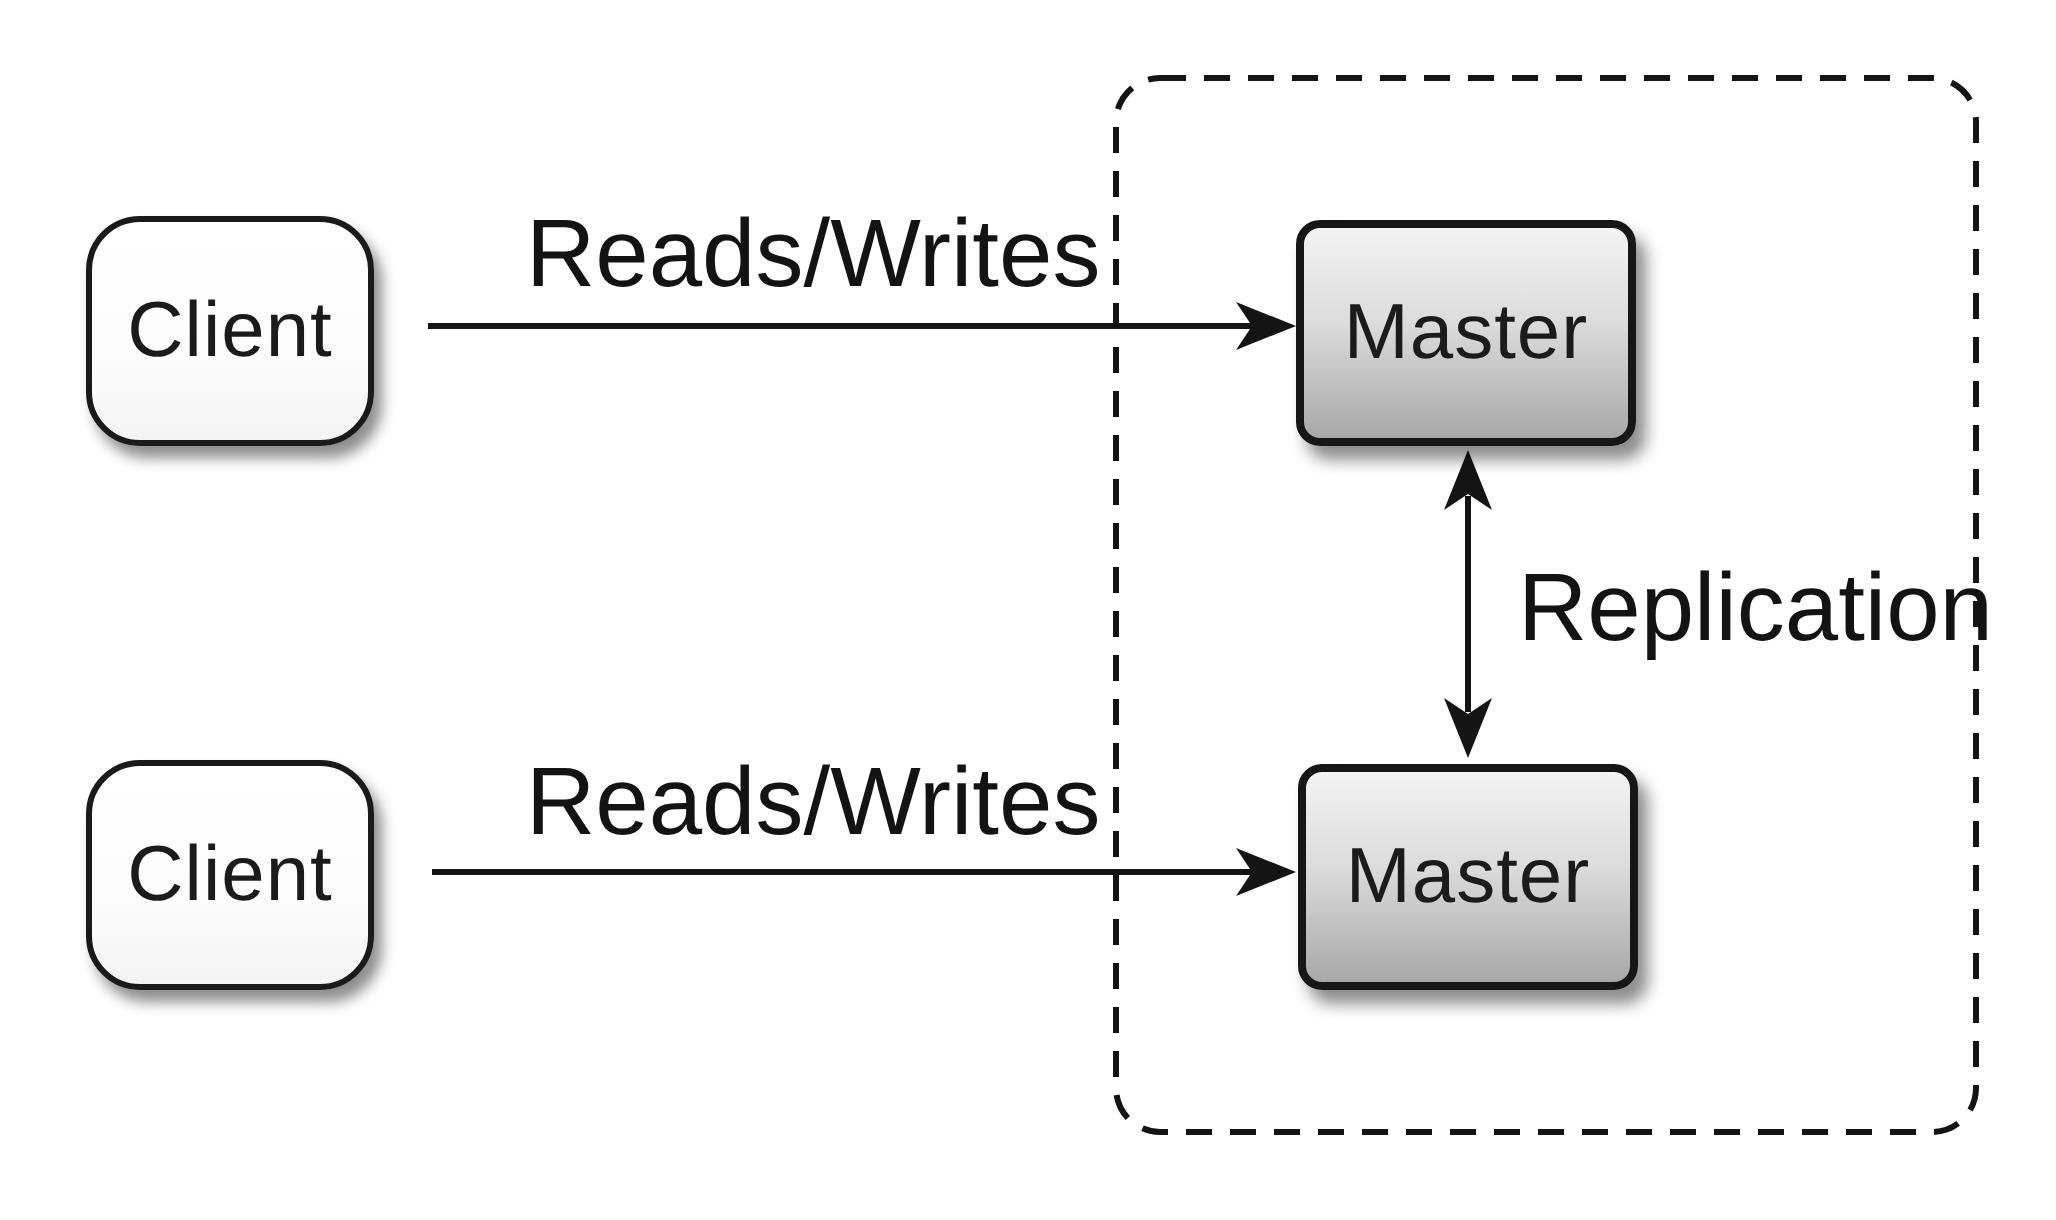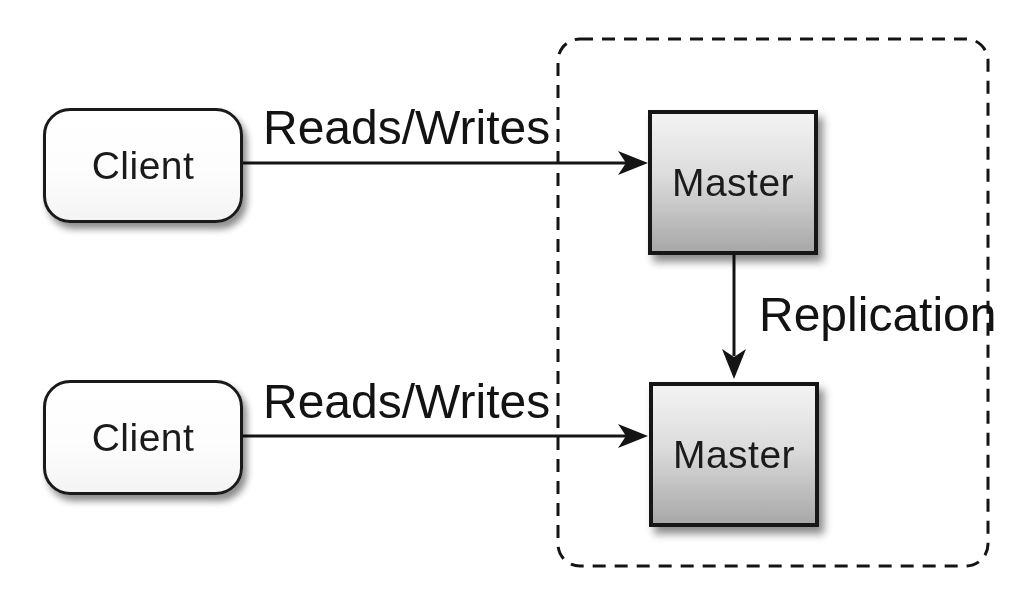--- a/index.html
+++ b/index.html
@@ -29,49 +29,49 @@
     justify-content: center;
     z-index: 2;
     color: #1b1b1b;
   }
   .node .node-label {
     font-size: 39px;
     letter-spacing: 0.5px;
     color: #1b1b1b;
   }
   .client {
-    width: 200px;
+    width: 144px;
     height: 115px;
     border: 3px solid #1a1a1a;
     border-radius: 27px;
     background: linear-gradient(180deg, #ffffff 0%, #fdfdfd 55%, #f4f4f4 100%);
     box-shadow: 4px 6px 7px rgba(0, 0, 0, 0.45);
   }
   .master {
     width: 170px;
-    height: 145px;
+    height: 113px;
     border: 4px solid #161616;
-    border-radius: 0;
+    border-radius: 12px;
     background: linear-gradient(180deg, #f3f3f3 0%, #dcdcdc 45%, #a8a8a8 100%);
     box-shadow: 5px 7px 8px rgba(0, 0, 0, 0.45);
   }
   #client-top    { left: 43px;  top: 108px; }
   #client-bottom { left: 43px;  top: 380px; }
   #master-top    { left: 648px; top: 110px; }
   #master-bottom { left: 649px; top: 382px; }
   .edge-label {
     position: absolute;
     z-index: 3;
     font-size: 48px;
     color: #131313;
     white-space: nowrap;
   }
   #label-rw-top    { left: 263px; top: 100px; width: 244px; text-align: center; }
   #label-rw-bottom { left: 263px; top: 374px; width: 244px; text-align: center; }
-  #label-replication { left: 759px; top: 287px; }
+  #label-replication { left: 759px; top: 277px; }
 </style>
 </head>
 <body>
 
 <div id="stage">
 
   <svg id="wires" width="1028" height="610" viewBox="0 0 1028 610">
 
     <rect x="558" y="39" width="430" height="527" rx="22" ry="22" fill="none" stroke="#141414" stroke-width="3" stroke-dasharray="13 9"></rect>
 

